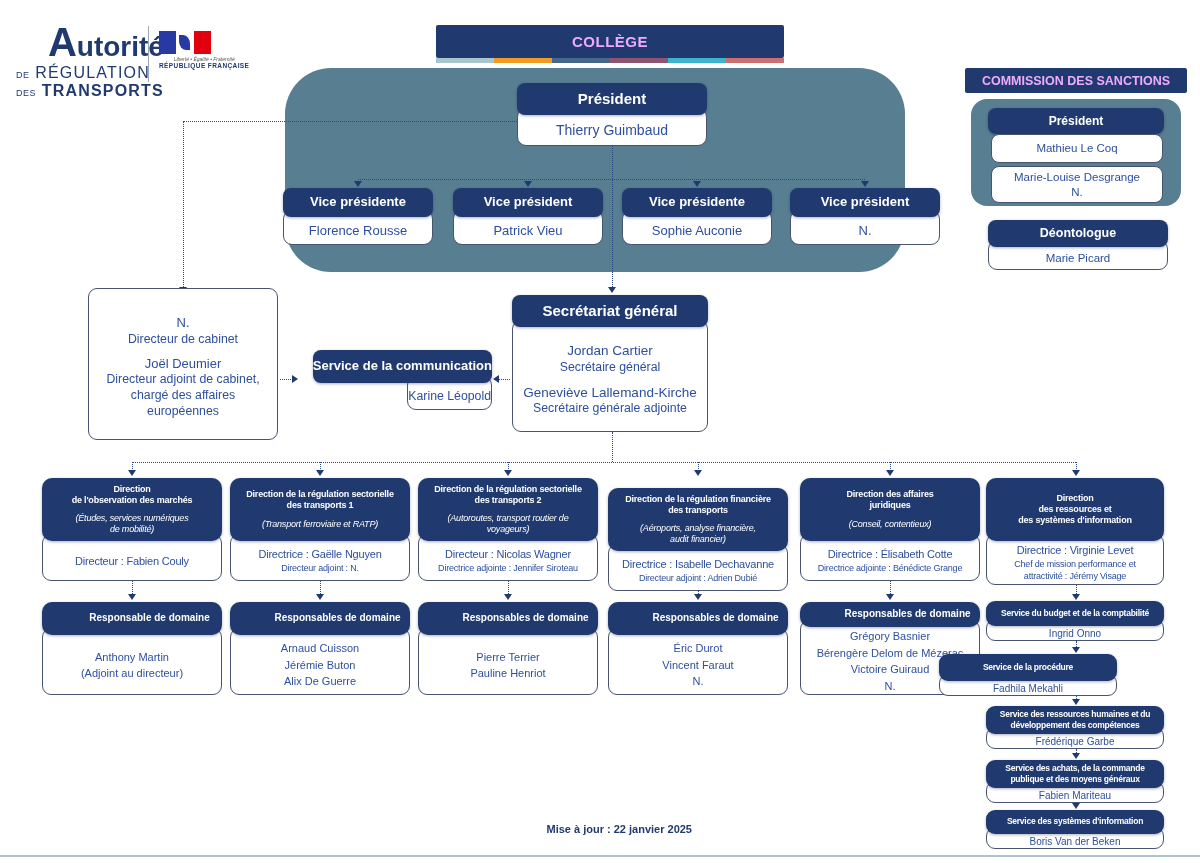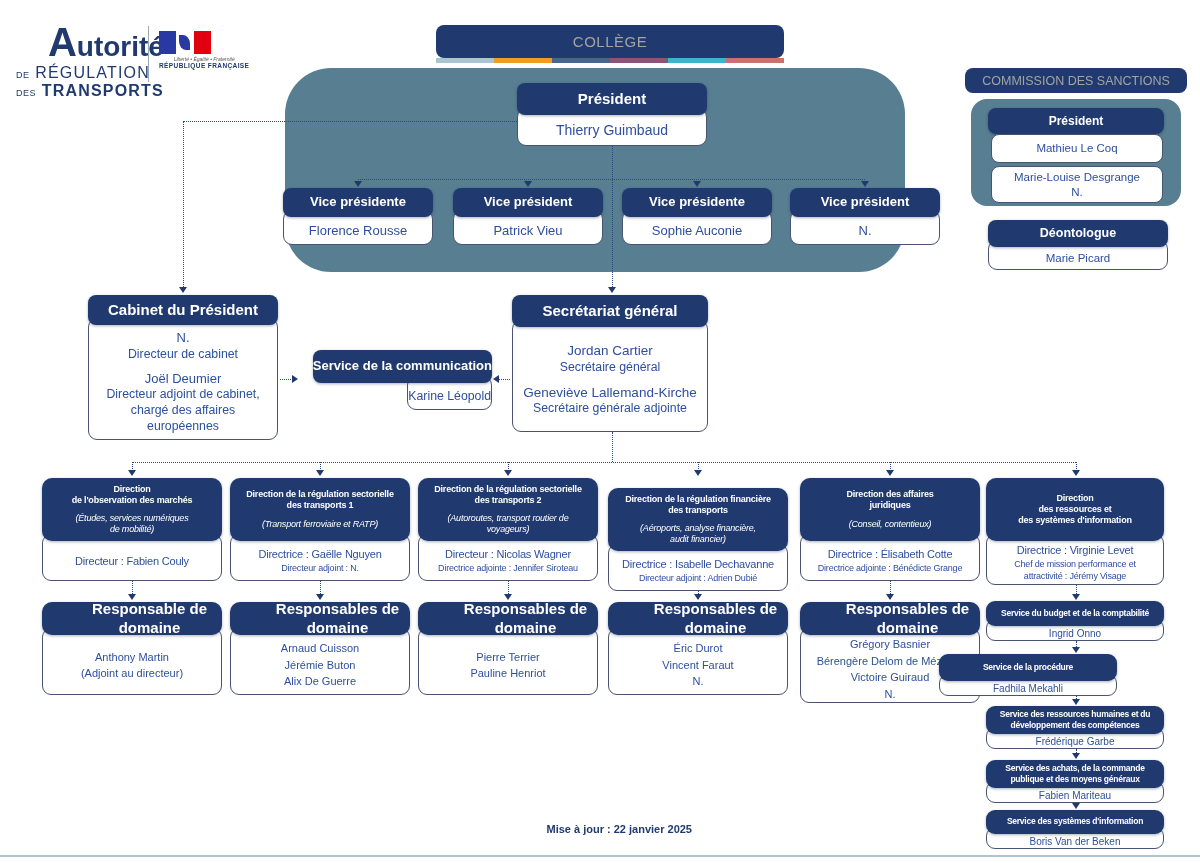--- a/index.html
+++ b/index.html
@@ -16,22 +16,22 @@
   .bh{background:#203a6f;color:#fff;font-weight:bold;border-radius:8px;
       display:flex;flex-direction:column;align-items:center;justify-content:center;
       text-align:center;position:relative;z-index:2;box-shadow:0 1px 3px rgba(15,30,70,.35);
       line-height:1.25;}
   .bb{background:#fff;border:1px solid #47536f;border-radius:9px;margin-top:-7px;padding-top:7px;
       flex:1;display:flex;flex-direction:column;align-items:center;justify-content:center;
       text-align:center;color:#2d4f9d;position:relative;z-index:1;line-height:1.3;}
   .wb{position:absolute;background:#fff;border:1px solid #47536f;border-radius:8px;
       display:flex;flex-direction:column;align-items:center;justify-content:center;
       text-align:center;color:#2d4f9d;z-index:3;line-height:1.25;}
-  .tbar{position:absolute;background:#203a6f;color:#a3a3a3;font-weight:normal;display:flex;
-        align-items:center;justify-content:center;text-align:center;z-index:3;border-radius:8px;}
+  .tbar{position:absolute;background:#203a6f;color:#f0abfc;font-weight:bold;display:flex;
+        align-items:center;justify-content:center;text-align:center;z-index:3;border-radius:2px;}
 
   
   .ch{position:absolute;border-top:1.5px dotted #2a4a85;z-index:2;}
   .cv{position:absolute;border-left:1.5px dotted #2a4a85;z-index:2;}
   .ad{position:absolute;width:0;height:0;border-left:4px solid transparent;
       border-right:4px solid transparent;border-top:6px solid #203a6f;z-index:2;}
   .ar{position:absolute;width:0;height:0;border-top:4px solid transparent;
       border-bottom:4px solid transparent;border-left:6px solid #203a6f;z-index:2;}
   .al{position:absolute;width:0;height:0;border-top:4px solid transparent;
       border-bottom:4px solid transparent;border-right:6px solid #203a6f;z-index:2;}
@@ -44,21 +44,21 @@
   .n14{font-size:14px;}
   .n13{font-size:13px;}
   .n135{font-size:13.5px;}
   .n123{font-size:12.3px;}
   .n115{font-size:11.5px;}
   .n11{font-size:11px;line-height:1.5;}
   .dirt{font-size:9px;letter-spacing:-0.2px;}
   .dirs{font-size:9px;font-style:italic;font-weight:normal;margin-top:7px;letter-spacing:-0.2px;}
   .dl1{font-size:11px;letter-spacing:-0.2px;}
   .dl2{font-size:9px;letter-spacing:-0.2px;margin-top:2px;}
-  .rh{font-size:15px;padding-left:35px;}
+  .rh{font-size:10px;padding-left:35px;}
   .sh{font-size:8.5px;letter-spacing:-0.25px;line-height:1.3;}
   .sn{font-size:10px;}
   .gap8{margin-top:8px;}
 
   
   .logo-line1{font-size:28px;font-weight:bold;color:#203a6f;line-height:1;text-align:right;}
   .logo-line1::first-letter{font-size:40px;}
   .logo-sub{color:#203a6f;letter-spacing:1.2px;font-size:16px;line-height:1.15;}
   .logo-sub .sm{font-size:9px;letter-spacing:0.5px;}
   .logo-bold{font-weight:bold;}
@@ -135,21 +135,20 @@
   <div class="bh f12" style="position:absolute;left:988px;top:108px;width:176px;height:26px;">Président</div>
   <div class="wb n115" style="left:991px;top:134px;width:170px;height:27px;">Mathieu Le Coq</div>
   <div class="wb n115 pre" style="left:991px;top:166px;width:170px;height:35px;">Marie-Louise Desgrange
 N.</div>
   <div class="bx" style="left:988px;top:220px;width:180px;height:50px;">
     <div class="bh f125" style="height:27px;">Déontologue</div>
     <div class="bb n115">Marie Picard</div>
   </div>
 
   <div class="bx" style="left:88px;top:295px;width:190px;height:145px;">
-    <div class="bh f15" style="height:30px;">Cabinet du Président</div>
     <div class="bb">
       <div class="n13">N.</div>
       <div class="n123">Directeur de cabinet</div>
       <div class="n13 gap8">Joël Deumier</div>
       <div class="n123 pre">Directeur adjoint de cabinet,
 chargé des affaires
 européennes</div>
     </div>
   </div>
 

